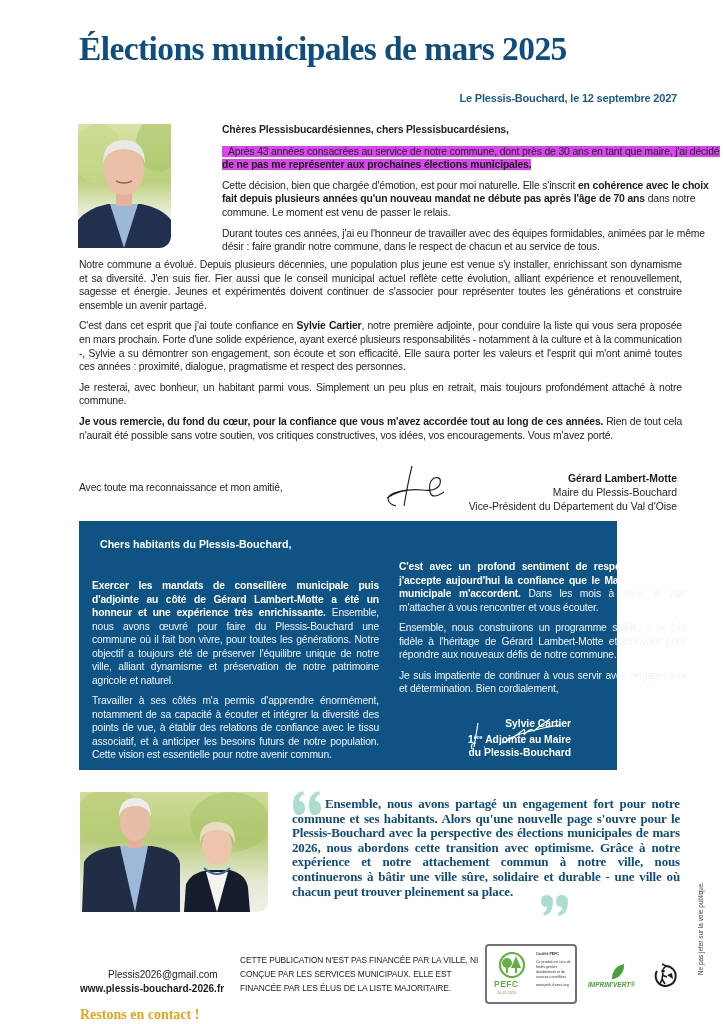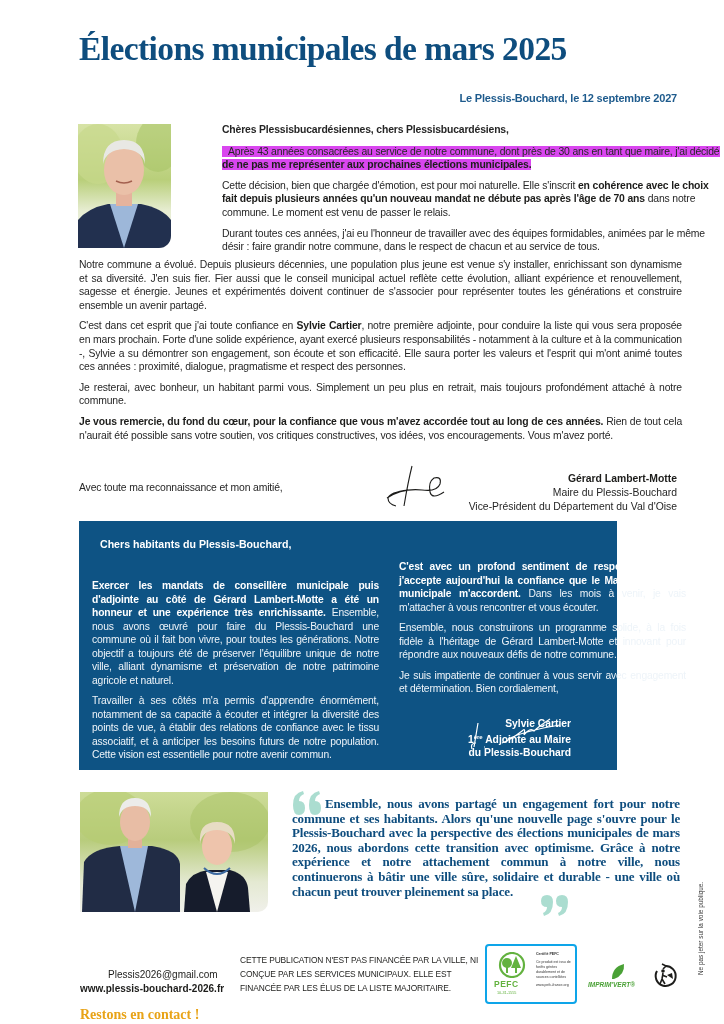--- a/index.html
+++ b/index.html
@@ -65,21 +65,21 @@
   .quote-open { position: absolute; left: 291px; top: 789px; width: 34px; height: 28px; }
   .quote-close { position: absolute; left: 539px; top: 894px; width: 30px; height: 24px; }
 
   .contact-title { position: absolute; left: 80px; top: 1007px; font-family: "Liberation Serif", serif; font-weight: bold; font-size: 14px; color: #e8a317; }
   .contact-line { position: absolute; left: 80px; font-size: 10px; color: #1d1d1b; }
   .contact-email { top: 969px; padding-left: 28px; }
   .contact-web { top: 983px; font-weight: bold; }
 
   .disclaimer { position: absolute; left: 240px; top: 953px; width: 240px; font-size: 8.4px; line-height: 14px; color: #1d1d1b; letter-spacing: -0.1px; }
 
-  .pefc { position: absolute; left: 485px; top: 944px; width: 92px; height: 60px; border: 2px solid #0ea5e9; border-radius: 4px; background: #fff; }
+  .pefc { position: absolute; left: 485px; top: 944px; width: 92px; height: 60px; border: 2px solid #737373; border-radius: 4px; background: #fff; }
   .pefc-text { position: absolute; left: 49px; top: 6px; width: 40px; font-size: 3.6px; line-height: 5px; color: #333; }
   .pefc-label { position: absolute; left: 7px; top: 33px; font-size: 8.5px; font-weight: bold; color: #63b23f; letter-spacing: 0.5px; }
   .pefc-code { position: absolute; left: 10px; top: 45px; font-size: 3.8px; color: #63b23f; }
   .imprim { position: absolute; left: 588px; top: 963px; width: 60px; height: 28px; }
   .imprim-text { position: absolute; left: 0; top: 18px; font-size: 6.5px; font-weight: bold; color: #4aa136; font-style: italic; white-space: nowrap; }
   .triman { position: absolute; left: 652px; top: 963px; width: 26px; height: 26px; }
   .vertical-note { position: absolute; left: 697px; top: 975px; transform: rotate(-90deg); transform-origin: left top; font-size: 6.4px; color: #333; white-space: nowrap; }
 </style>
 </head>
 <body>

